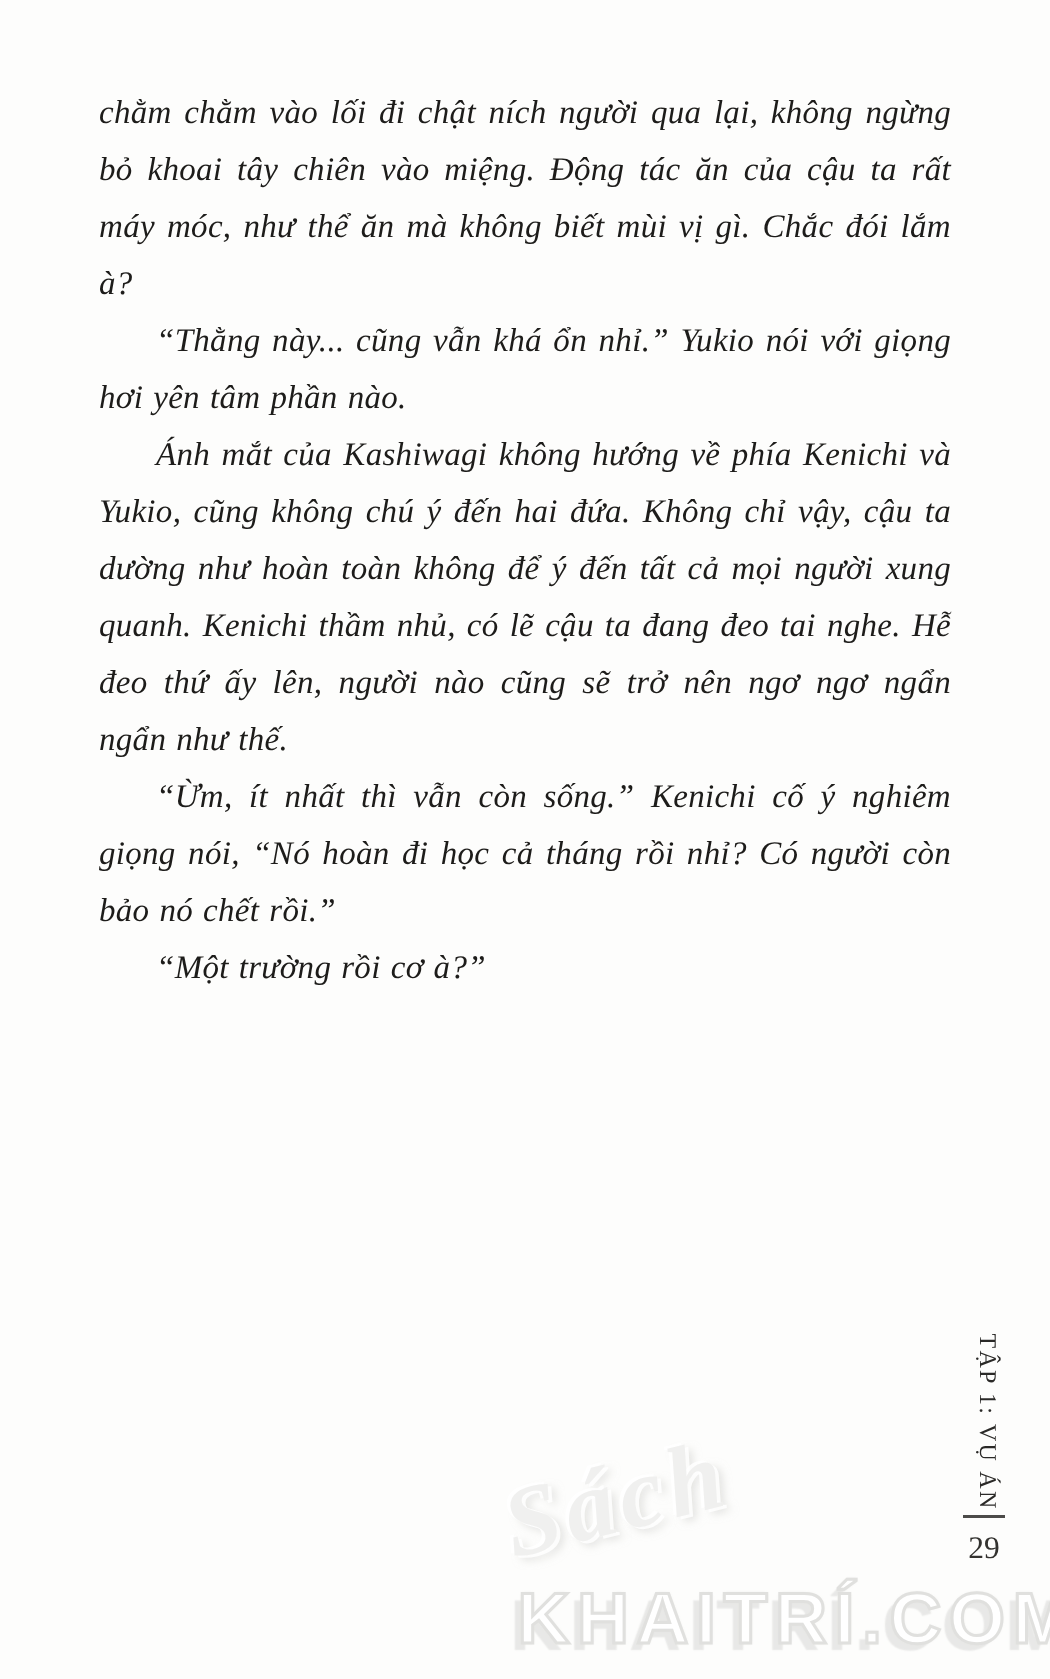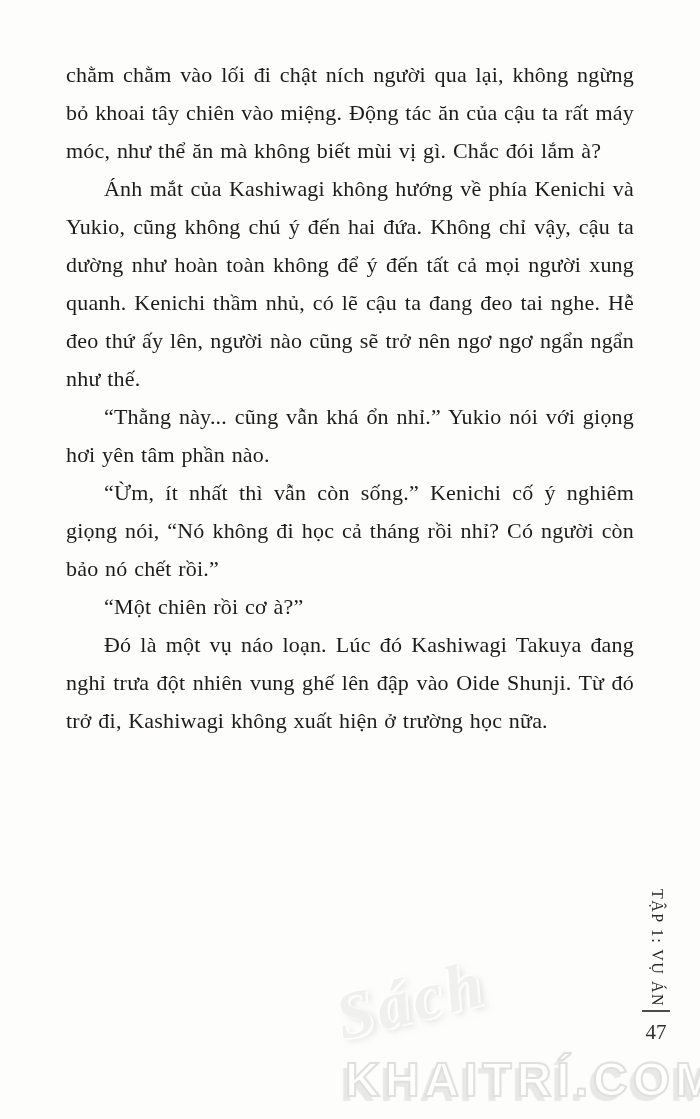--- a/index.html
+++ b/index.html
@@ -26,20 +26,21 @@
     color: #1d1c1a;
     font-size: 22px;
     line-height: 38px;
     text-align: justify;
     letter-spacing: 0.2px;
   }
   .text-block p {
     margin: 0;
     padding: 0;
     word-spacing: 1px;
+    font-style: italic;
   }
   .text-block p.indent {
     text-indent: 38px;
   }
   .sidebar-label {
     position: absolute;
     left: 657px;
     top: 948px;
     transform: translate(-50%, -50%) rotate(90deg);
     white-space: nowrap;
@@ -98,28 +99,27 @@
     pointer-events: none;
   }
 </style>
 </head>
 <body>
 
 <div class="page">
 
   <div class="text-block">
     <p>chằm chằm vào lối đi chật ních người qua lại, không ngừng bỏ khoai tây chiên vào miệng. Động tác ăn của cậu ta rất máy móc, như thể ăn mà không biết mùi vị gì. Chắc đói lắm à?</p>
+    <p class="indent">“Thằng này... cũng vẫn khá ổn nhỉ.” Yukio nói với giọng hơi yên tâm phần nào.</p>
     <p class="indent">Ánh mắt của Kashiwagi không hướng về phía Kenichi và Yukio, cũng không chú ý đến hai đứa. Không chỉ vậy, cậu ta dường như hoàn toàn không để ý đến tất cả mọi người xung quanh. Kenichi thầm nhủ, có lẽ cậu ta đang đeo tai nghe. Hễ đeo thứ ấy lên, người nào cũng sẽ trở nên ngơ ngơ ngẩn ngẩn như thế.</p>
-    <p class="indent">“Thằng này... cũng vẫn khá ổn nhỉ.” Yukio nói với giọng hơi yên tâm phần nào.</p>
-    <p class="indent">“Ừm, ít nhất thì vẫn còn sống.” Kenichi cố ý nghiêm giọng nói, “Nó không đi học cả tháng rồi nhỉ? Có người còn bảo nó chết rồi.”</p>
-    <p class="indent">“Một chiên rồi cơ à?”</p>
-    <p class="indent">Đó là một vụ náo loạn. Lúc đó Kashiwagi Takuya đang nghỉ trưa đột nhiên vung ghế lên đập vào Oide Shunji. Từ đó trở đi, Kashiwagi không xuất hiện ở trường học nữa.</p>
+    <p class="indent">“Ừm, ít nhất thì vẫn còn sống.” Kenichi cố ý nghiêm giọng nói, “Nó hoàn đi học cả tháng rồi nhỉ? Có người còn bảo nó chết rồi.”</p>
+    <p class="indent">“Một trường rồi cơ à?”</p>
 
   </div>
 
   <div class="sidebar-label">TẬP 1: VỤ ÁN</div>
   <div class="sidebar-divider"></div>
-  <div class="page-number">47</div>
+  <div class="page-number">29</div>
 
   <div class="watermark-script">Sách</div>
   <div class="watermark-site">KHAITRÍ.COM</div>
 
 </div>
 
 </body></html>

